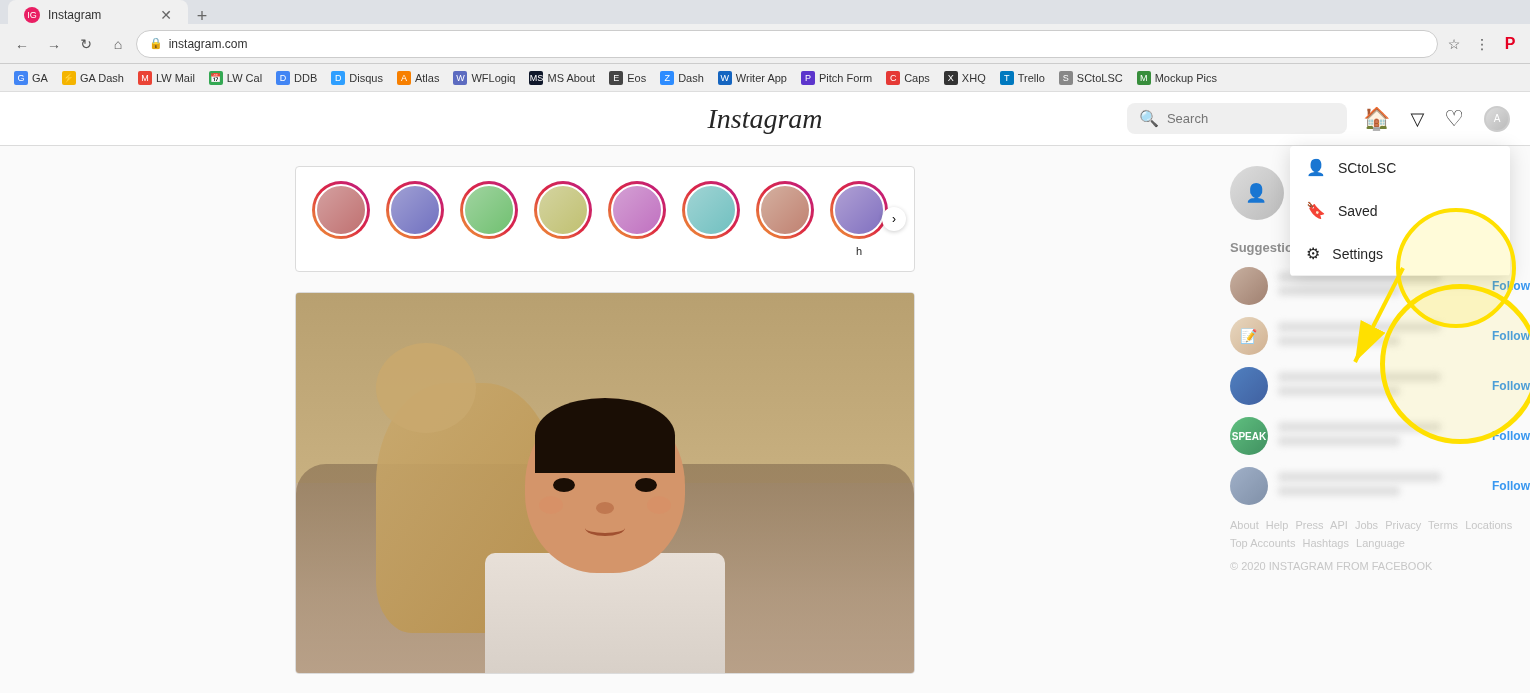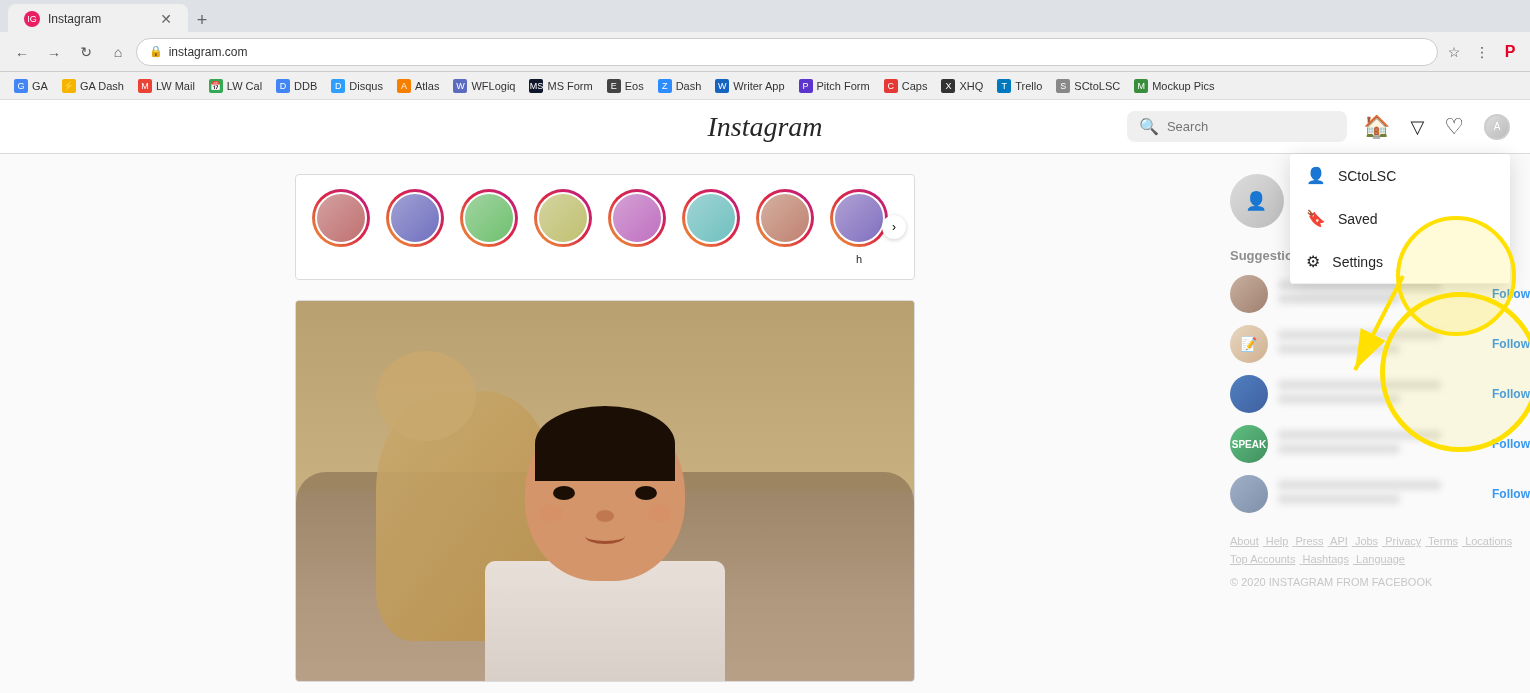--- a/index.html
+++ b/index.html
@@ -3,21 +3,21 @@
   <meta charset="utf-8">
   <style>
     * { margin: 0; padding: 0; box-sizing: border-box; }
     body { font-family: -apple-system, BlinkMacSystemFont, 'Segoe UI', sans-serif; background: #f0f0f0; width: 1530px; height: 693px; overflow: hidden; }
 
     
     .browser-frame { width: 100%; height: 693px; display: flex; flex-direction: column; }
 
     .browser-titlebar {
       background: #dee1e6;
-      height: 32px;
+      height: 24px;
       display: flex;
       align-items: center;
       padding: 0 8px;
       gap: 8px;
     }
     .browser-tabs {
       display: flex;
       align-items: flex-end;
       height: 36px;
     }
@@ -184,21 +184,21 @@
     .sidebar-username { font-size: 14px; font-weight: 600; color: #262626; }
     .sidebar-name { font-size: 13px; color: #8e8e8e; }
 
     .suggestions-header { display: flex; justify-content: space-between; align-items: center; margin-bottom: 12px; }
     .suggestions-title { font-size: 13px; font-weight: 600; color: #8e8e8e; }
 
     .suggestion-item { display: flex; align-items: center; gap: 10px; margin-bottom: 12px; }
     .sugg-avatar { width: 38px; height: 38px; border-radius: 50%; overflow: hidden; flex-shrink: 0; }
     .follow-btn { margin-left: auto; font-size: 12px; font-weight: 600; color: #3897f0; cursor: pointer; }
 
-    .sidebar-links { margin-top: 20px; font-size: 11px; color: #c7c7c7; line-height: 1.6; text-decoration: underline; }
+    .sidebar-links { margin-top: 12px; font-size: 11px; color: #c7c7c7; line-height: 1.6; }
     .sidebar-links a { color: #c7c7c7; text-decoration: none; margin-right: 4px; }
     .copyright { font-size: 11px; color: #c7c7c7; margin-top: 8px; }
     .dropdown-menu {
       position: absolute;
       top: 54px;
       right: 20px;
       background: white;
       border-radius: 4px;
       box-shadow: 0 4px 20px rgba(0,0,0,0.15);
       width: 220px;
@@ -324,21 +324,21 @@
     <div class="bookmark-item">
       <span class="bk-icon" style="background:#f77f00;">A</span>
       <span>Atlas</span>
     </div>
     <div class="bookmark-item">
       <span class="bk-icon" style="background:#5c6bc0;">W</span>
       <span>WFLogiq</span>
     </div>
     <div class="bookmark-item">
       <span class="bk-icon" style="background:#0f172a;">MS</span>
-      <span>MS Form</span>
+      <span>MS About</span>
     </div>
     <div class="bookmark-item">
       <span class="bk-icon" style="background:#444;">E</span>
       <span>Eos</span>
     </div>
     <div class="bookmark-item">
       <span class="bk-icon" style="background:#2d8cff;">Z</span>
       <span>Dash</span>
     </div>
     <div class="bookmark-item">

